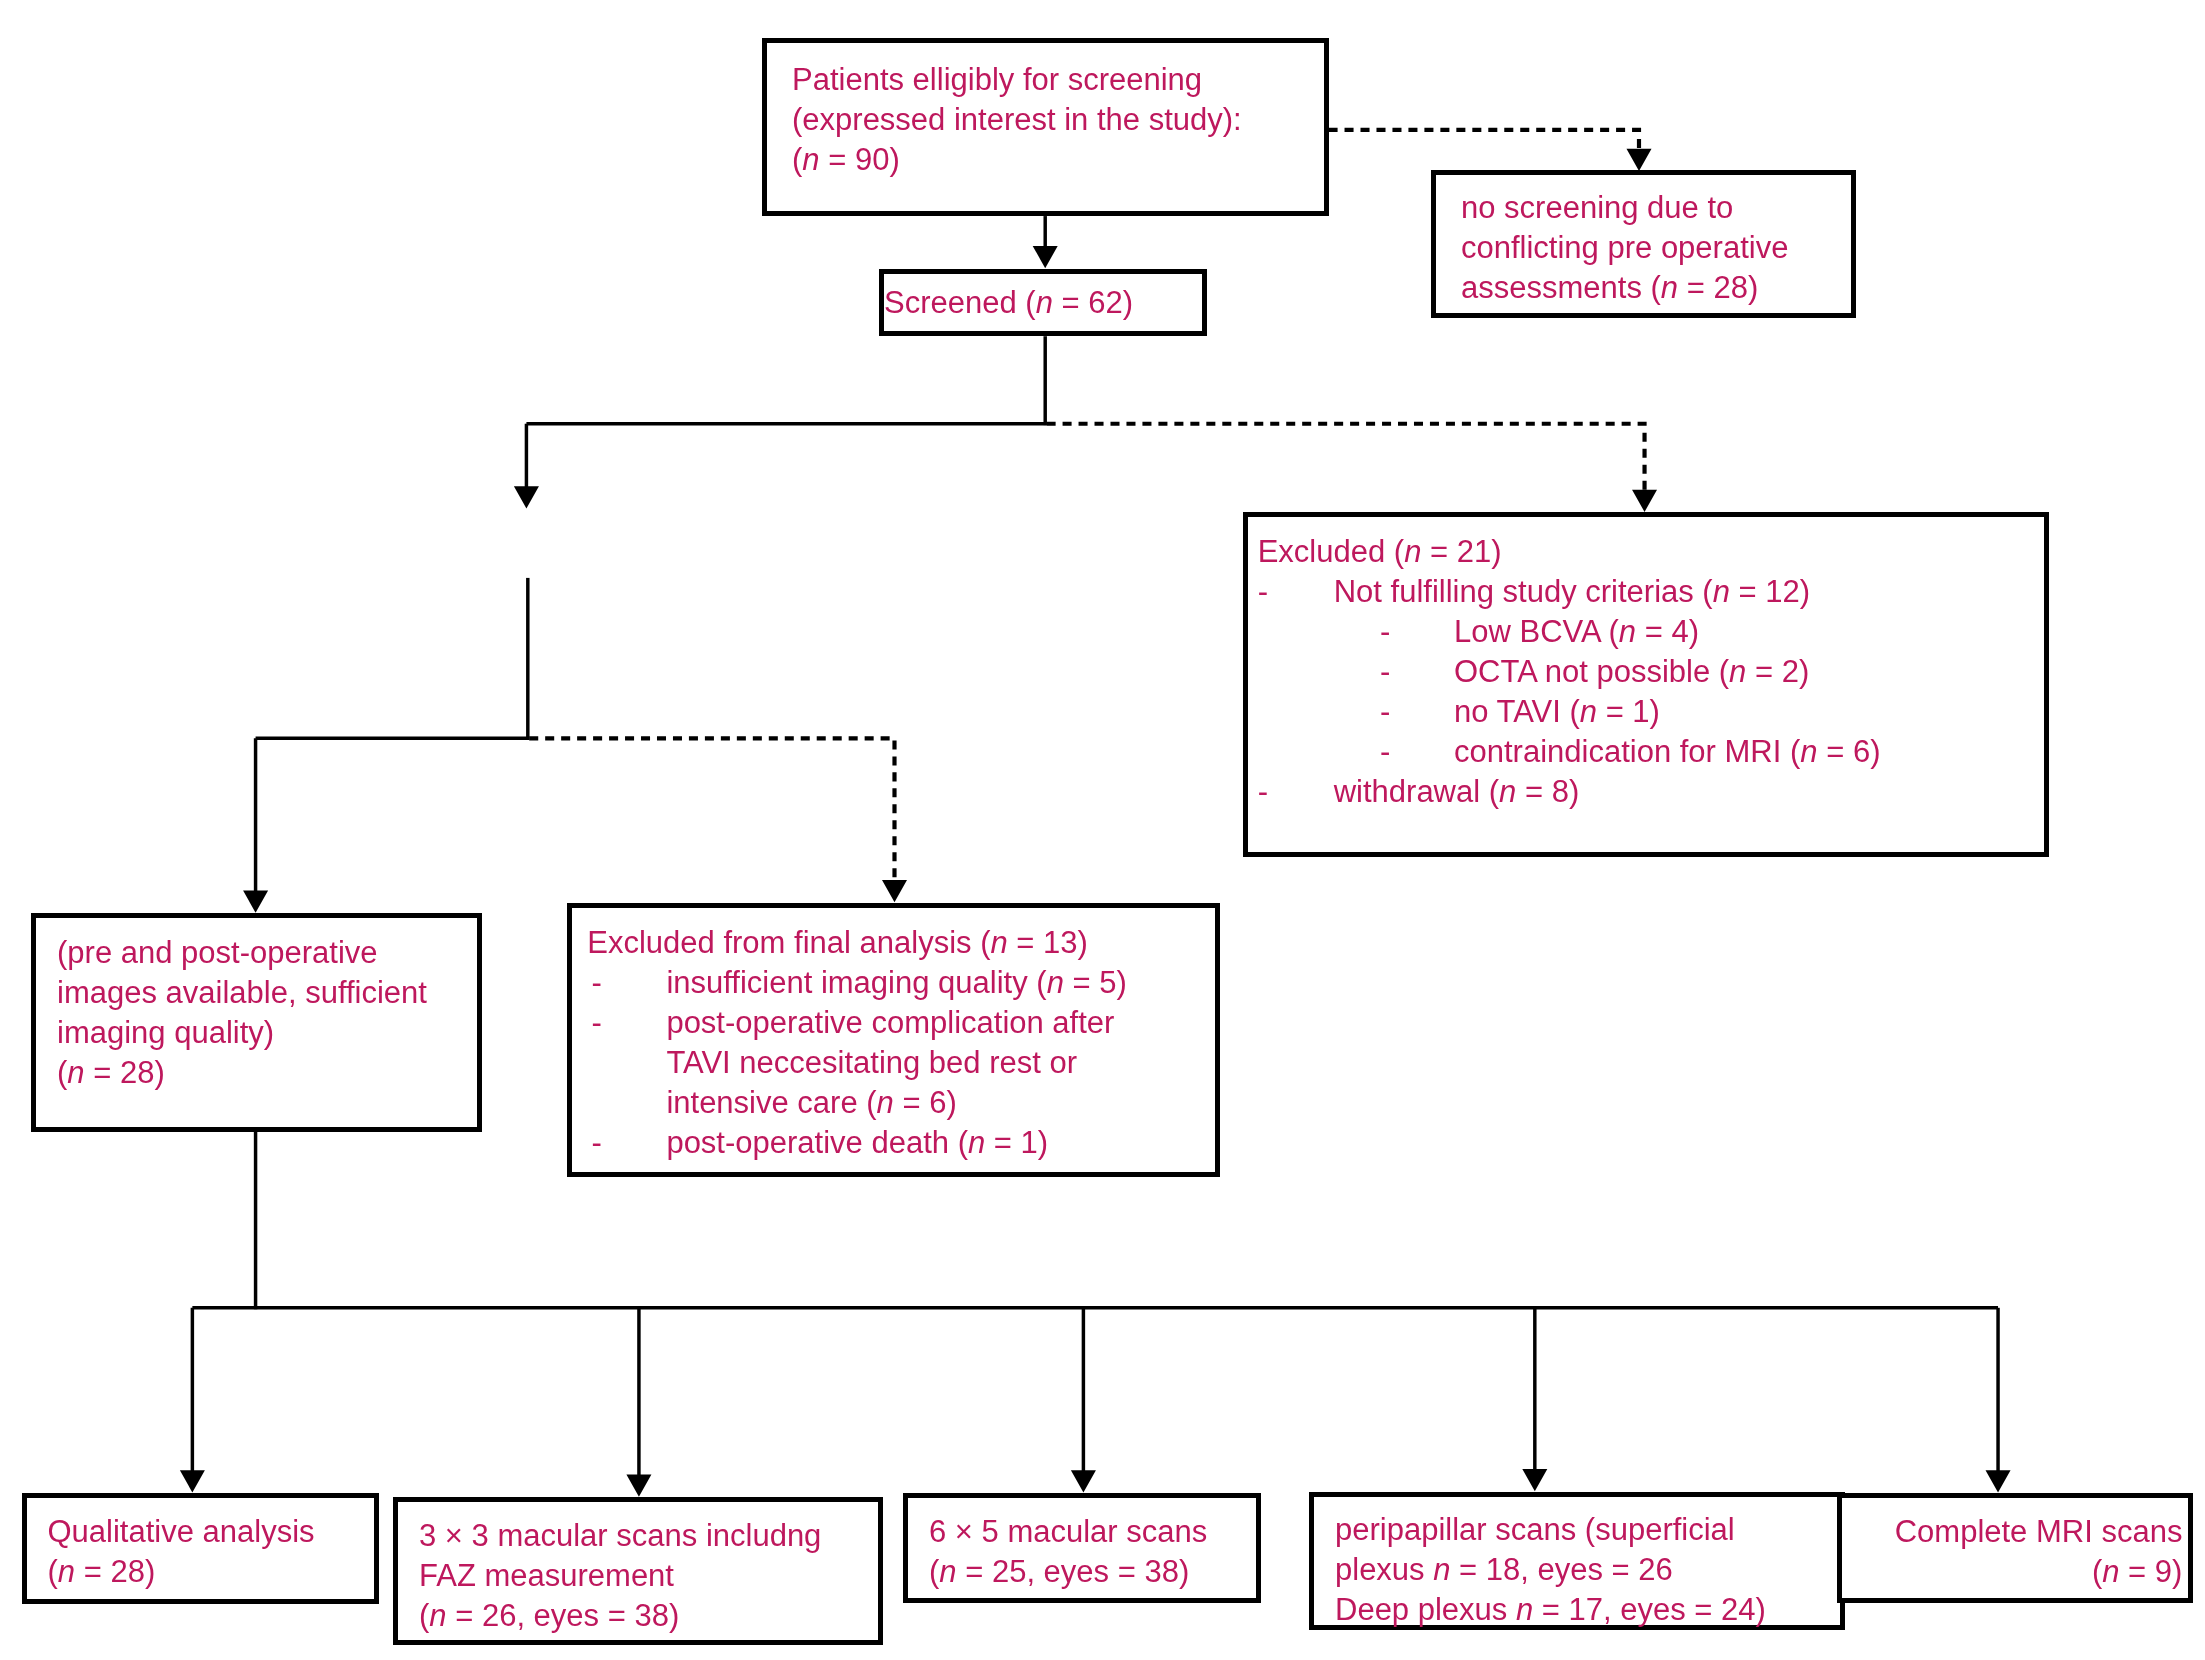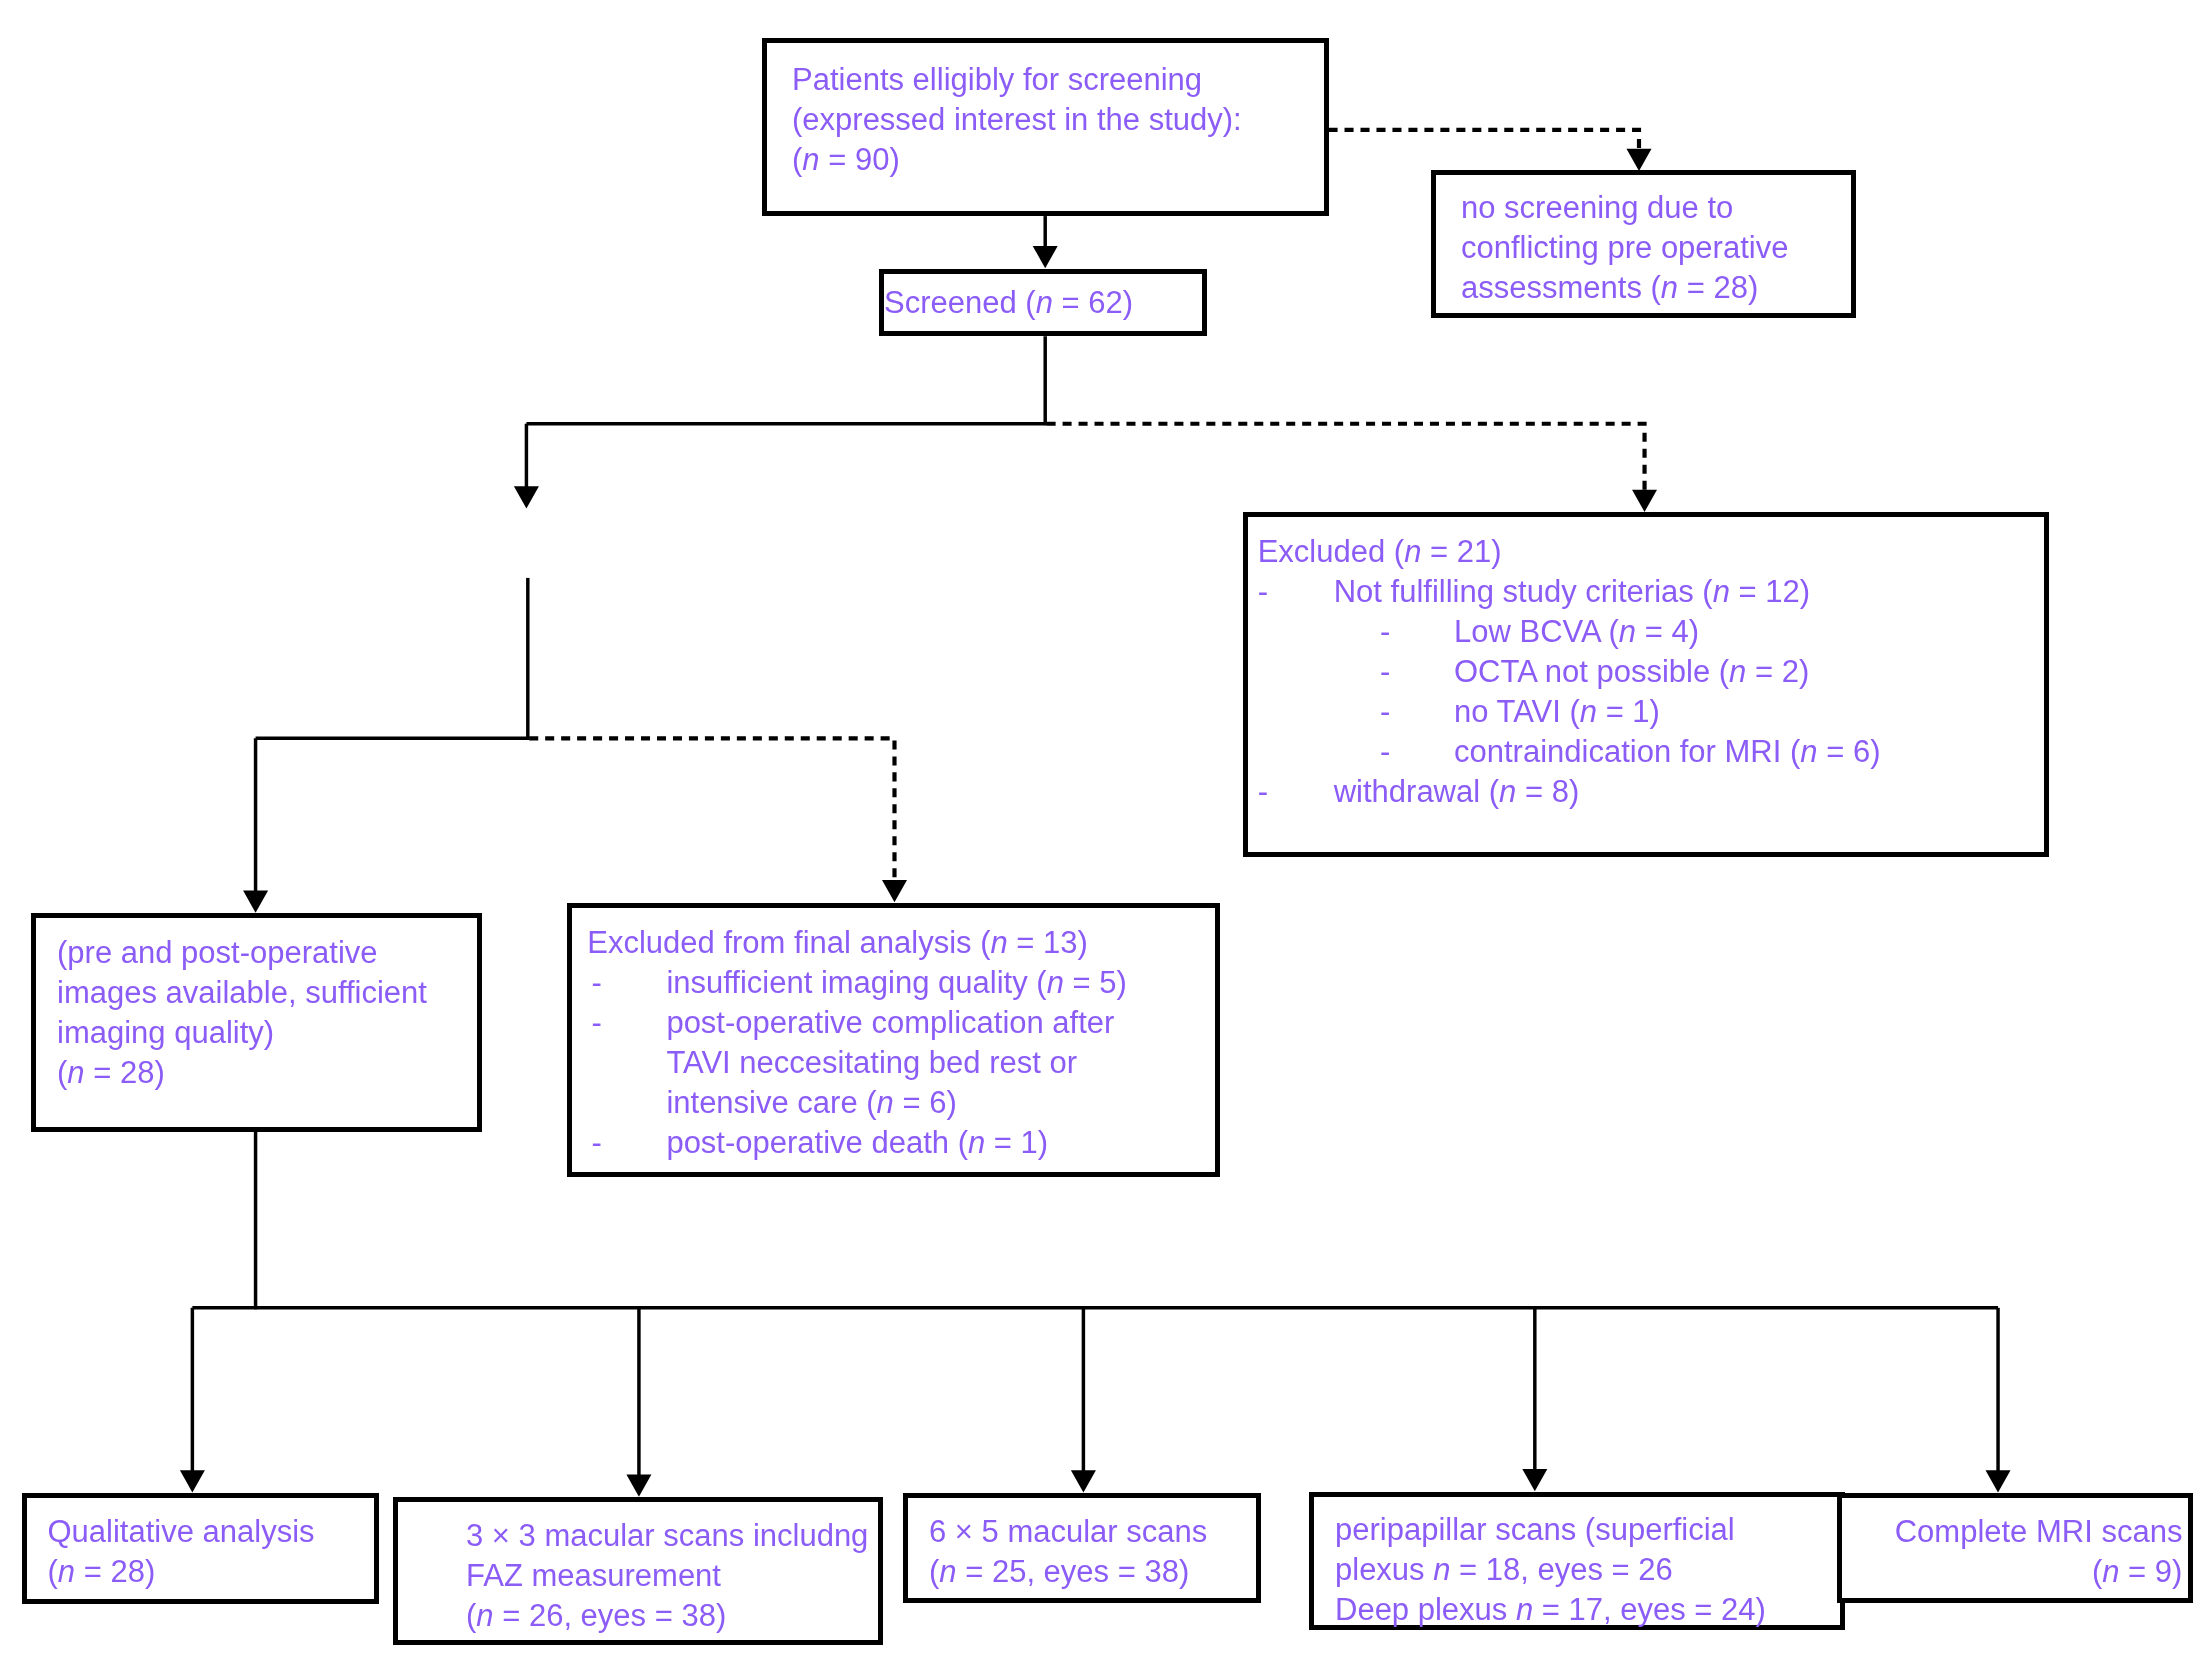--- a/index.html
+++ b/index.html
@@ -1,19 +1,19 @@
 <!DOCTYPE html>
 <html style="font-size:11px"><head>
 <meta charset="utf-8">
 <style>
   html,body{margin:0;padding:0;background:#ffffff;}
   .stage{
     position:relative;width:2205px;height:1660px;background:#ffffff;
     font-family:"Liberation Sans","DejaVu Sans",sans-serif;
-    font-size:31px;line-height:40px;color:#8b5cf6;
+    font-size:31px;line-height:40px;color:#be185d;
   }
   .overlay{position:absolute;left:0;top:0;width:2205px;height:1660px;}
   .box{position:absolute;box-sizing:border-box;border:5.6px solid #000;background:#fff;}
   .line{white-space:nowrap;}
   .center{display:flex;align-items:center;}
   .row{display:flex;}
   .m{flex:none;}
   .t{white-space:nowrap;}
   .hdr{white-space:nowrap;}
   .excluded .hdr{padding:15.3px 0 0 9.7px;}
@@ -152,21 +152,21 @@
     </div>
   </div>
 
   <div class="box" style="left:21.5px;top:1493px;width:357px;height:111px;">
     <div style="padding:14px 5.6px 0 21px;">
       <div class="line">Qualitative analysis</div>
       <div class="line">(<i>n</i> = 28)</div>
     </div>
   </div>
 
-  <div class="box" style="left:393px;top:1497px;width:490px;height:148px;padding-left:47px;">
+  <div class="box" style="left:393px;top:1497px;width:490px;height:148px;">
     <div style="padding:14px 5.6px 0 21px;">
       <div class="line">3 × 3 macular scans includng</div>
       <div class="line">FAZ measurement</div>
       <div class="line">(<i>n</i> = 26, eyes = 38)</div>
     </div>
   </div>
 
   <div class="box" style="left:903px;top:1493px;width:358px;height:110px;">
     <div style="padding:14px 5.6px 0 21px;">
       <div class="line">6 × 5 macular scans</div>

